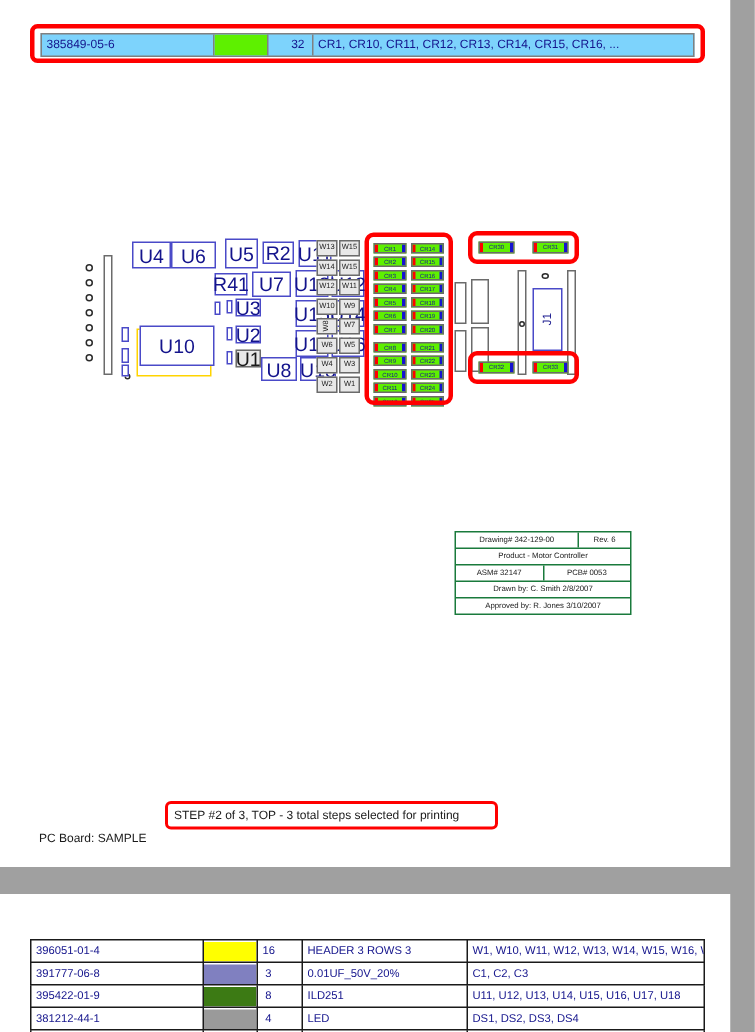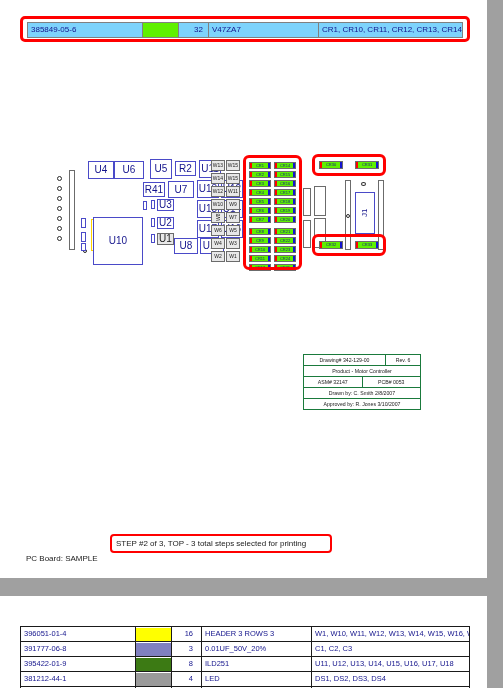--- a/index.html
+++ b/index.html
@@ -45,21 +45,21 @@
   .c-desc{width:110px;}
   .c-ref{flex:1;}
 
   
   #pcb{
     position:absolute;left:55px;top:152px;width:345px;height:120px;
   }
   .comp{
     position:absolute;box-sizing:border-box;
     border:1px solid #4a4ac8;background:#ffffff;
-    font-size:10px;color:#14148c;
+    font-size:13px;color:#14148c;
     display:flex;align-items:center;justify-content:center;
     line-height:1;
   }
   .comp.gray{border-color:#6b6b6b;color:#1a1a1a;background:#e8e8e8;}
   .comp.yellow{border-color:#ffd400;}
   .comp.vert{writing-mode:vertical-rl;transform:rotate(180deg);}
   .green{
     position:absolute;box-sizing:border-box;
     background:#5ef000;border:1px solid #6b6b6b;
     font-size:4px;color:#14148c;line-height:1;
@@ -119,42 +119,41 @@
     position:absolute;left:20px;top:626px;width:450px;
     border-collapse:collapse;table-layout:fixed;background:#fff;
   }
   #bom td{
     border:1px solid #1a1a1a;font-size:7.5px;color:#14148c;
     height:14px;padding:0 3px;white-space:nowrap;overflow:hidden;
     line-height:12px;
   }
   #bom td.sw{padding:0;}
   #bom td.sw div{width:100%;height:13px;}
-  #bom td.qty{text-align:right;padding-right:8px;}
+  #bom td.qty{text-align:center;padding-right:18px;}
   .col-pn{width:115px;}
   .col-sw{width:36px;}
   .col-qty{width:30px;}
   .col-desc{width:110px;}
 </style>
 </head>
 <body>
 
 <div class="sheet" id="sheet-top"></div>
 <div class="gutter"></div>
 <div class="sheet" id="sheet-bottom"></div>
 <div class="right-gutter"></div>
 
 <div id="top-part-row">
   <div class="prow">
     <div class="pcell c-pn">385849-05-6</div>
     <div class="pcell c-sw">
       <div class="swatch" id="sw-top" style="background: rgb(94, 240, 0);"></div>
     </div>
     <div class="pcell c-qty">32</div>
-    <div class="pcell c-desc">V47ZA7</div>
     <div class="pcell c-ref">CR1, CR10, CR11, CR12, CR13, CR14, CR15, CR16, ...</div>
   </div>
 </div>
 
 <div id="pcb">
 
   <div class="via" style="left:2px;top:24px;width:5px;height:5px;"></div>
   <div class="via" style="left:2px;top:34px;width:5px;height:5px;"></div>
   <div class="via" style="left:2px;top:44px;width:5px;height:5px;"></div>
   <div class="via" style="left:2px;top:54px;width:5px;height:5px;"></div>
@@ -174,21 +173,21 @@
   <div class="comp" style="left:113px;top:29px;width:26px;height:17px;">U7</div>
   <div class="comp" style="left:142px;top:28px;width:22px;height:18px;">U13</div>
   <div class="comp" style="left:166px;top:28px;width:22px;height:18px;">U12</div>
 
   <div class="pad" style="left:88px;top:49px;width:4px;height:9px;"></div>
   <div class="pad" style="left:96px;top:48px;width:4px;height:9px;"></div>
   <div class="comp" style="left:102px;top:47px;width:17px;height:12px;">U3</div>
   <div class="comp" style="left:142px;top:48px;width:22px;height:18px;">U15</div>
   <div class="comp" style="left:166px;top:48px;width:22px;height:18px;">U14</div>
 
-  <div class="comp" style="left:38px;top:65px;width:50px;height:48px;">U10</div>
+  <div class="comp" style="left:38px;top:65px;width:50px;height:27px;">U10</div>
   <div class="pad" style="left:26px;top:66px;width:5px;height:10px;"></div>
   <div class="pad" style="left:26px;top:80px;width:5px;height:10px;"></div>
   <div class="pad" style="left:96px;top:66px;width:4px;height:9px;"></div>
   <div class="comp" style="left:102px;top:65px;width:17px;height:12px;">U2</div>
   <div class="comp" style="left:142px;top:68px;width:22px;height:18px;">U17</div>
   <div class="comp" style="left:166px;top:68px;width:22px;height:18px;">U16</div>
 
   <div class="pad" style="left:96px;top:82px;width:4px;height:9px;"></div>
   <div class="comp gray" style="left:102px;top:81px;width:17px;height:12px;">U1</div>
   <div class="comp" style="left:119px;top:86px;width:24px;height:16px;">U8</div>

